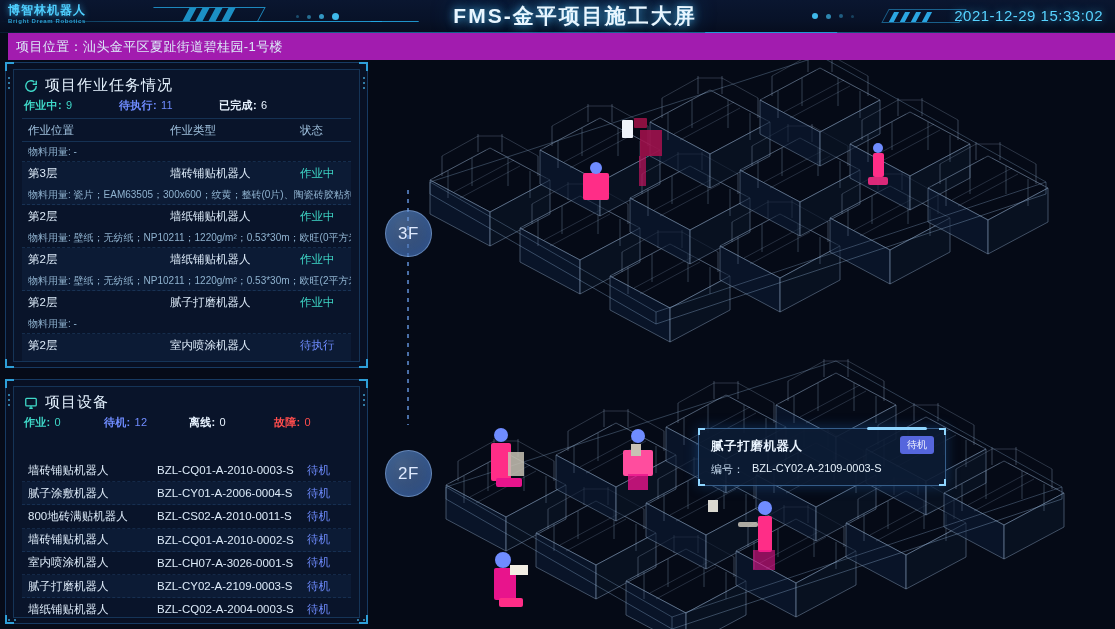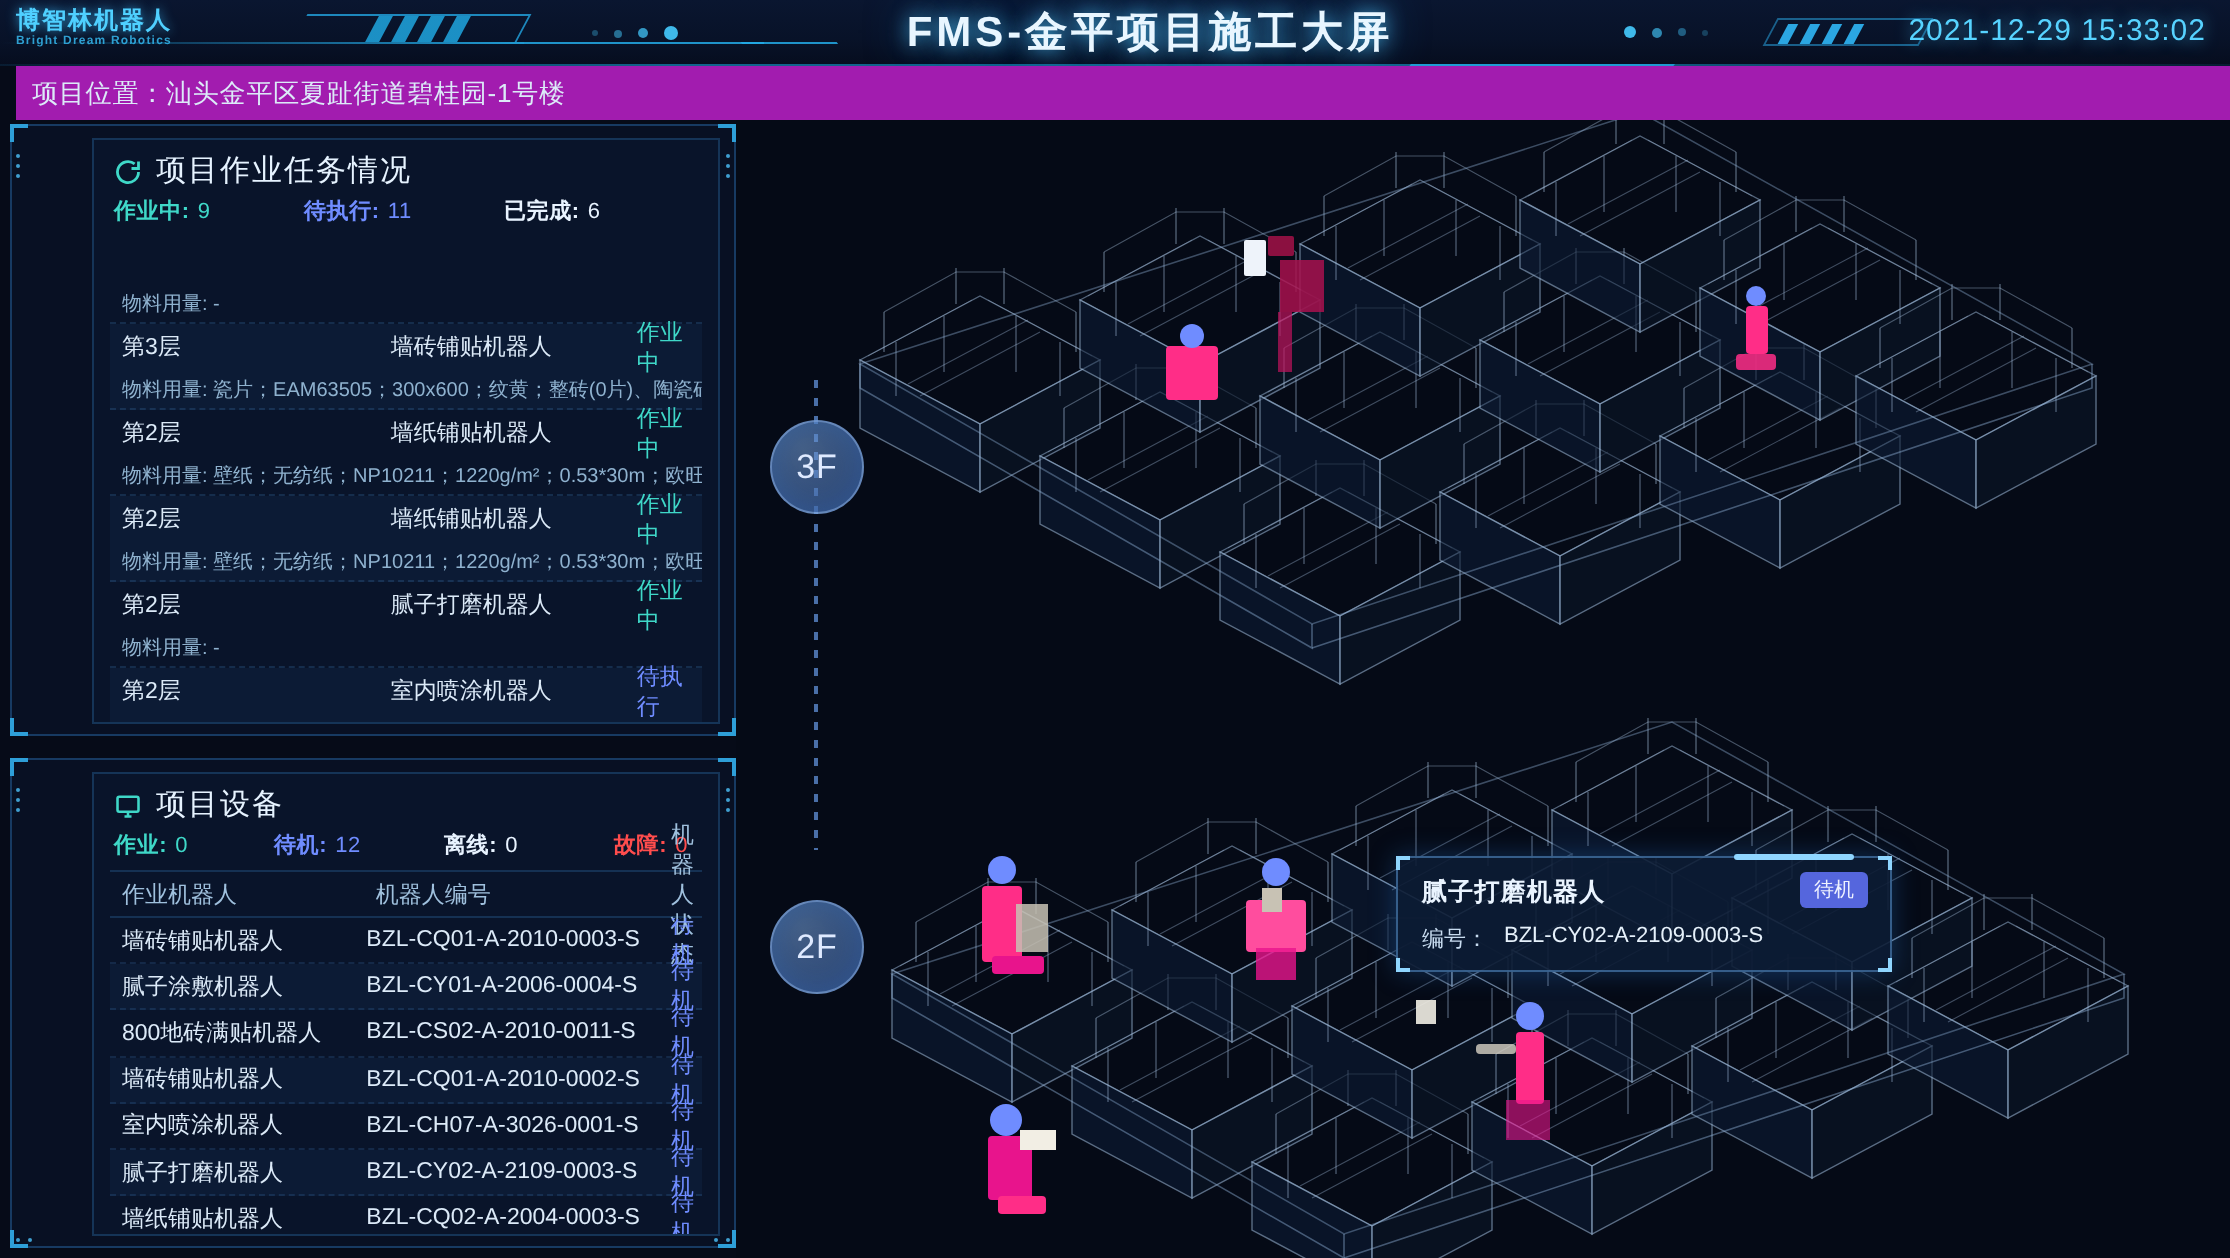--- a/index.html
+++ b/index.html
@@ -89,21 +89,20 @@
     background:rgba(9,20,42,.62);
     border:1px solid rgba(42,110,175,.45);
   }
   #panel-tasks { top:0; height:306px; }
   #panel-devices { top:317px; height:245px; }
   .panel-inner {
     position:absolute; left:7px; top:6px; right:7px; bottom:5px;
     border:1px solid rgba(46,120,185,.32);
     background:rgba(11,24,49,.55);
     overflow:hidden;
-    margin-left:33px;
   }
   .corner { position:absolute; width:9px; height:9px; border:0 solid #2e9fd8; }
   .corner.tl { left:-1px; top:-1px; border-left-width:2px; border-top-width:2px; }
   .corner.tr { right:-1px; top:-1px; border-right-width:2px; border-top-width:2px; }
   .corner.bl { left:-1px; bottom:-1px; border-left-width:2px; border-bottom-width:2px; }
   .corner.br { right:-1px; bottom:-1px; border-right-width:2px; border-bottom-width:2px; }
   .dotcol {
     position:absolute; display:flex; flex-direction:column; gap:3px;
   }
   .dotcol i { width:2px; height:2px; background:#3f9fd0; border-radius:50%; display:block;}
@@ -310,20 +309,25 @@
           <span class="stat" style="width: 100px;">
             <span style="color: rgb(111, 140, 255);">待执行:</span>
             <span class="num" style="color: rgb(111, 140, 255);">11</span>
           </span>
           <span class="stat" style="width: 90px;">
             <span style="color: rgb(232, 243, 255);">已完成:</span>
             <span class="num" style="color: rgb(232, 243, 255);">6</span>
           </span>
         </div>
 
+      <div class="thead">
+        <span class="h-loc">作业位置</span>
+        <span class="h-type">作业类型</span>
+        <span class="h-state">状态</span>
+      </div>
 
       <div class="tbody" id="task-body">
           <div class="task-group">
             <div class="task-sub">
               <span style="padding-left:6px">物料用量: -</span>
             </div>
           </div>
           <div class="task-group">
             <div class="task-main">
               <span class="c-loc">第3层</span>
@@ -425,25 +429,20 @@
           <span class="stat" style="width: 85px;">
             <span style="color: rgb(232, 243, 255);">离线:</span>
             <span class="num" style="color: rgb(232, 243, 255);">0</span>
           </span>
           <span class="stat" style="width: 80px;">
             <span style="color: rgb(255, 77, 77);">故障:</span>
             <span class="num" style="color: rgb(255, 77, 77);">0</span>
           </span>
         </div>
 
-      <div class="thead">
-        <span class="h-dname">作业机器人</span>
-        <span class="h-dcode">机器人编号</span>
-        <span class="h-dstate">机器人状态</span>
-      </div>
 
       <div class="tbody" id="dev-body">
           <div class="dev-row">
             <span class="d-name">墙砖铺贴机器人</span>
             <span class="d-code">BZL-CQ01-A-2010-0003-S</span>
             <span class="d-state">待机</span>
           </div>
           <div class="dev-row">
             <span class="d-name">腻子涂敷机器人</span>
             <span class="d-code">BZL-CY01-A-2006-0004-S</span>

